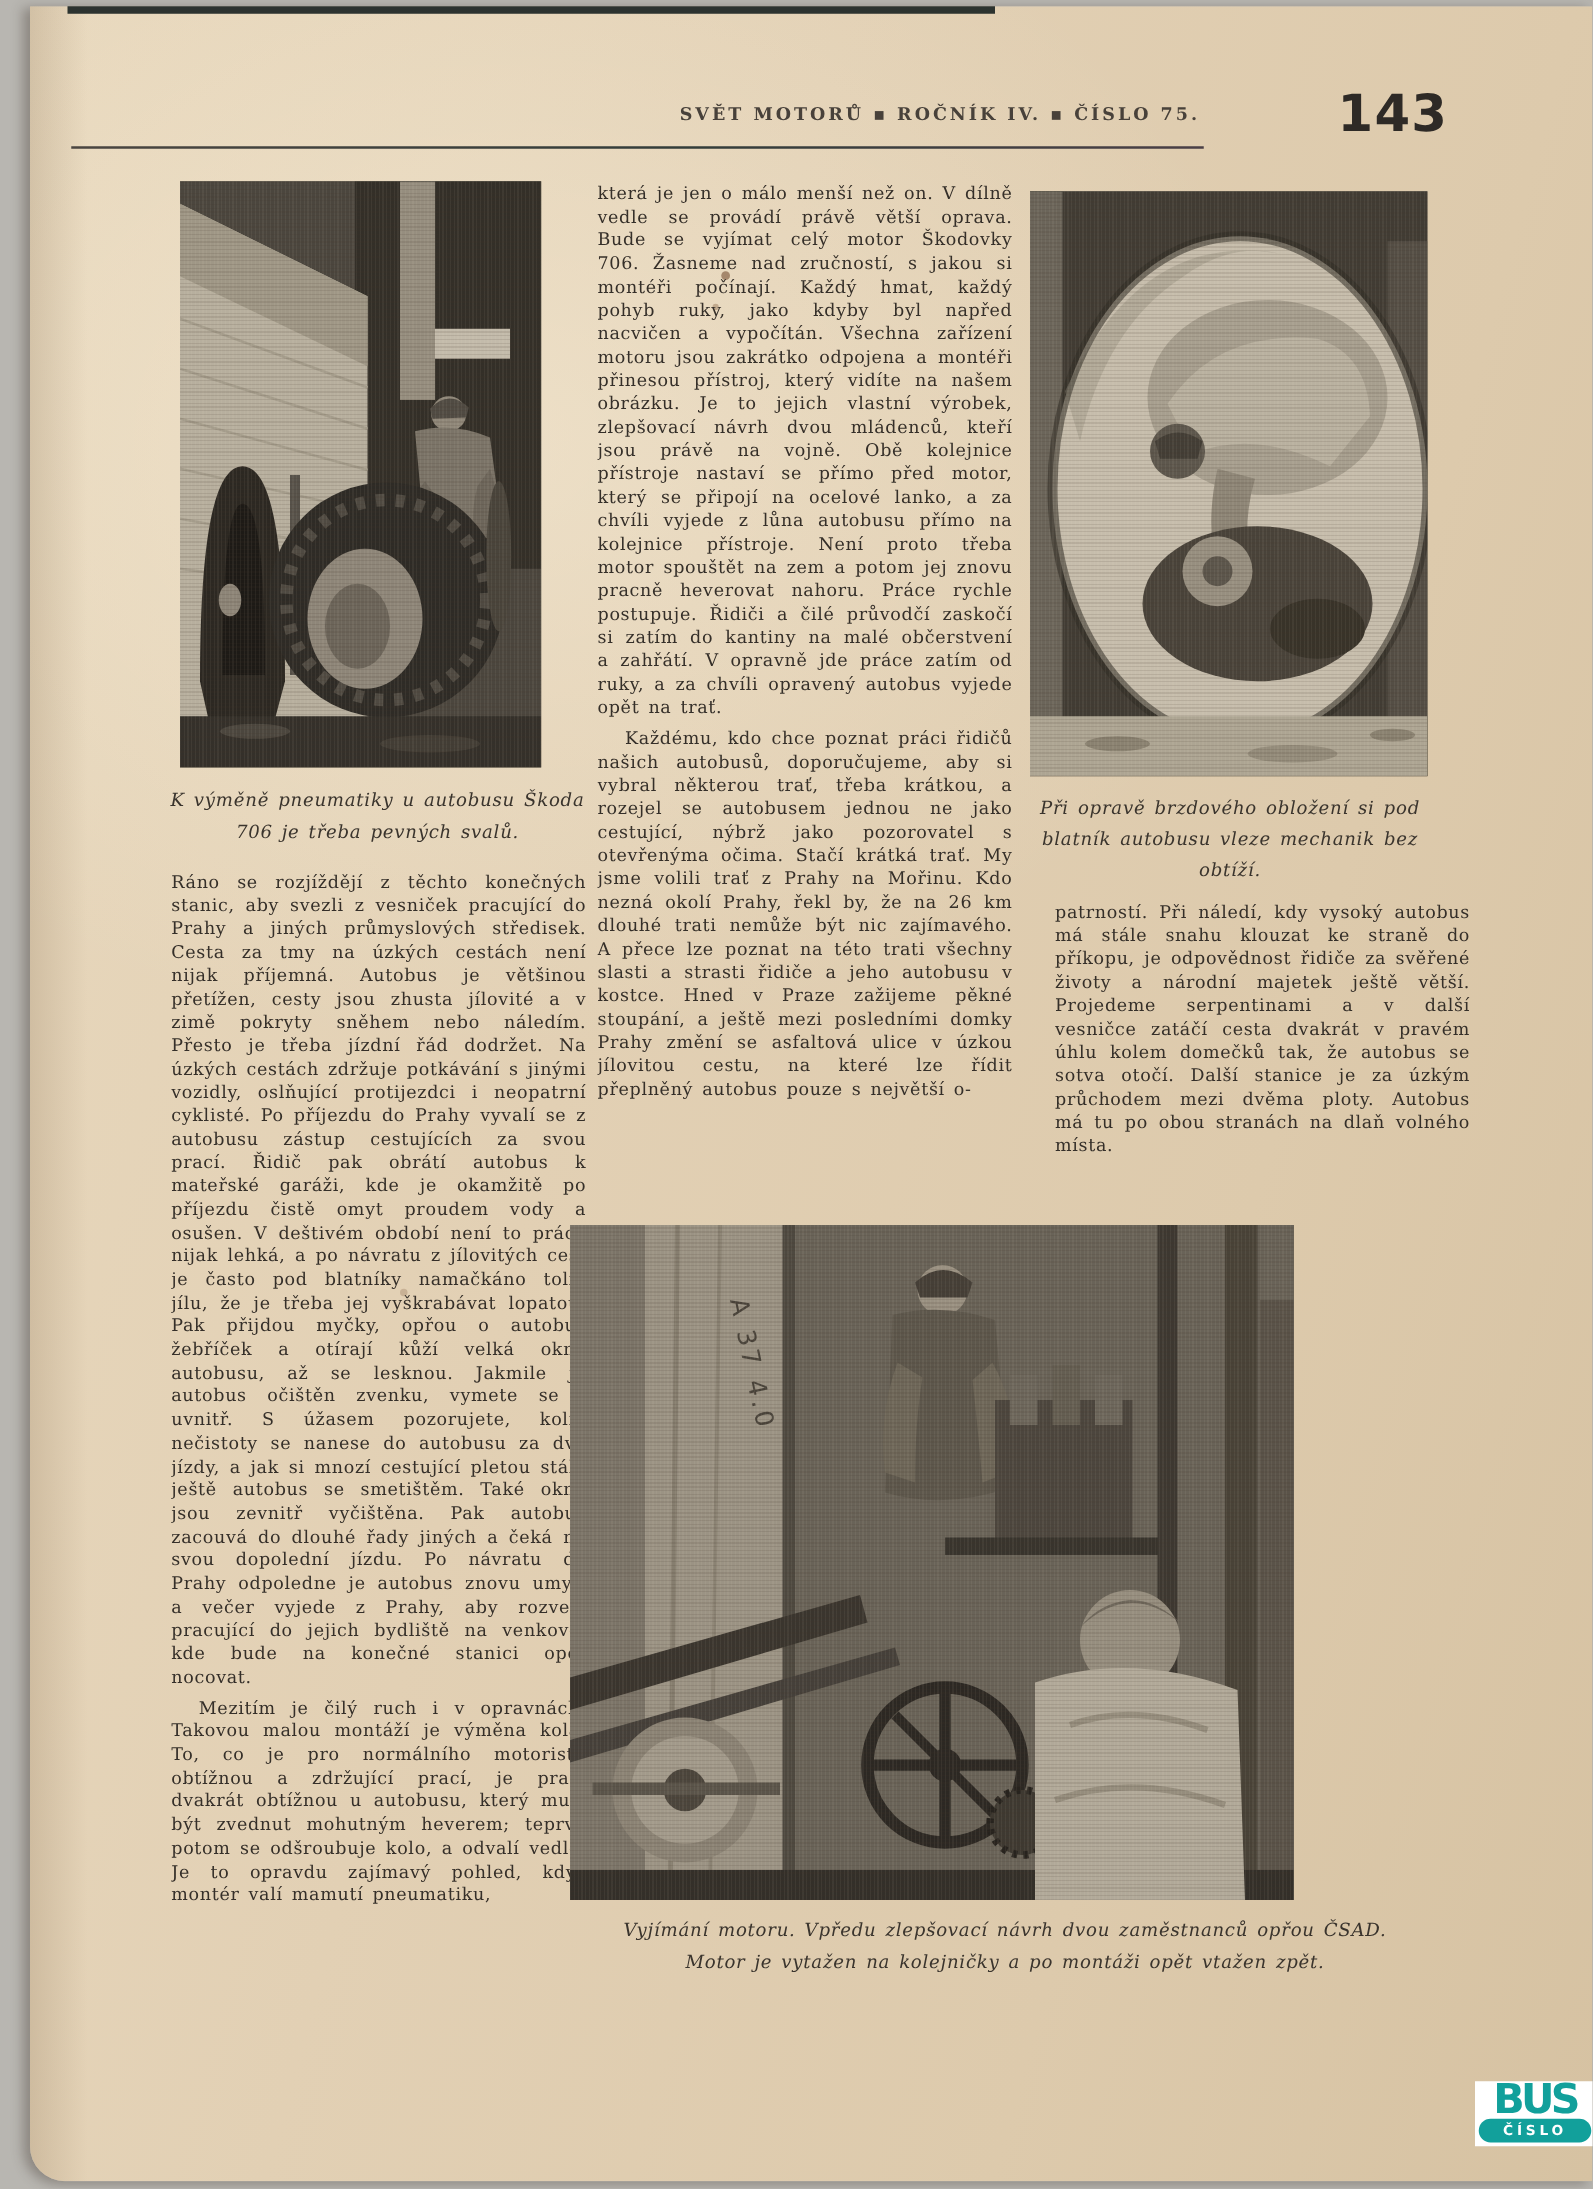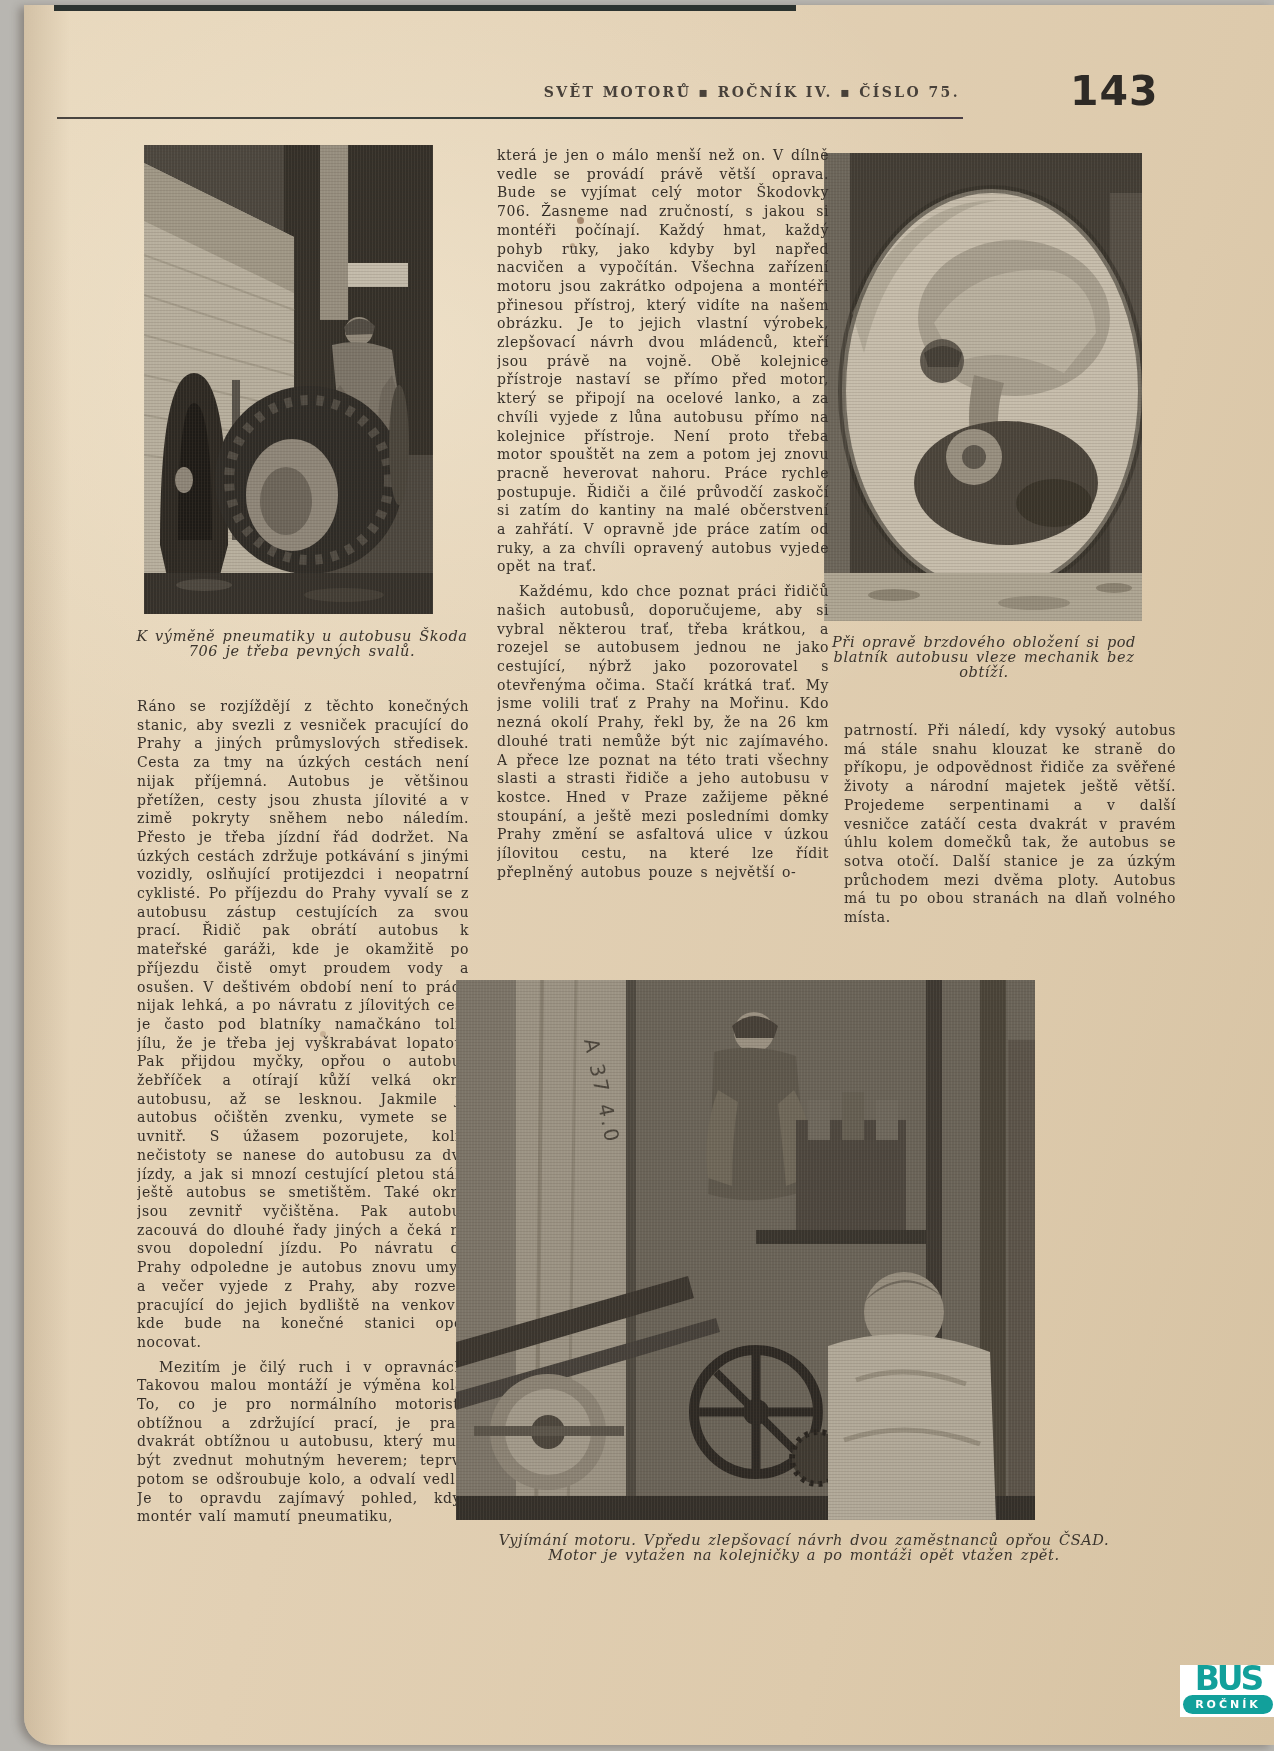--- a/index.html
+++ b/index.html
@@ -51,36 +51,36 @@
     content:"";position:absolute;inset:0;pointer-events:none;
     background:
       repeating-linear-gradient(0deg, rgba(66,50,38,.12) 0 1px, rgba(0,0,0,0) 1px 3px),
       repeating-linear-gradient(90deg, rgba(244,230,205,.06) 0 1px, rgba(0,0,0,0) 1px 3px);
   }
   #photo-tire{left:120px;top:140px;width:289px;height:469px;}
   #photo-arch{left:800px;top:148px;width:318px;height:468px;}
   #photo-engine{left:432px;top:975px;width:579px;height:540px;}
 
   .caption{
-    position:absolute;font-style:italic;font-size:14.5px;line-height:15px;
+    position:absolute;font-style:italic;font-size:14.5px;line-height:25px;
     color:#3a342d;text-align:center;letter-spacing:.6px;word-spacing:2px;
   }
   #caption-tire{left:110px;top:624px;width:336px;}
   #caption-arch{left:792px;top:630px;width:336px;}
   #caption-engine{left:450px;top:1528px;width:660px;}
 
   .col{
     position:absolute;width:332px;overflow:hidden;
     font-size:14px;line-height:18.7px;color:#352f29;
     text-align:justify;letter-spacing:.55px;word-spacing:2.2px;
   }
   .col p{margin:0 0 6px 0;text-indent:22px;}
   .col p.cont{text-indent:0;}
   #col-left{left:113px;top:692px;height:902px;}
-  #col-mid{left:473px;top:141px;height:812px;}
+  #col-mid{left:454px;top:141px;height:812px;}
   #col-right{left:820px;top:716px;height:240px;}
 
   .watermark{
     position:absolute;left:1156px;top:1660px;width:96px;height:52px;
     background:#ffffff;font-family:"DejaVu Sans",sans-serif;
   }
   .wm-bus{
     position:absolute;left:0;right:0;top:-6px;text-align:center;
     color:#12a09b;font-weight:800;font-size:33px;letter-spacing:-3px;
   }
@@ -250,16 +250,16 @@
         <path d="M372,366 Q448,340 534,372 L540,540 L372,540 Z" fill="#b1a999"></path>
         <path d="M400,400 Q450,382 510,404" fill="none" stroke="#958d7d" stroke-width="5"></path>
         <path d="M388,460 Q452,438 524,464" fill="none" stroke="#958d7d" stroke-width="5"></path>
       </g>
     </svg>
   </div>
   <div class="caption" id="caption-engine">Vyjímání motoru. Vpředu zlepšovací návrh dvou zaměstnanců opřou ČSAD. Motor je vytažen na kolejničky a po montáži opět vtažen zpět.</div>
 
   <div class="watermark">
     <div class="wm-bus">BUS</div>
-    <div class="wm-pill">ROČNÍK</div>
+    <div class="wm-pill">ČÍSLO</div>
   </div>
 
 </div>
 
 </body></html>

